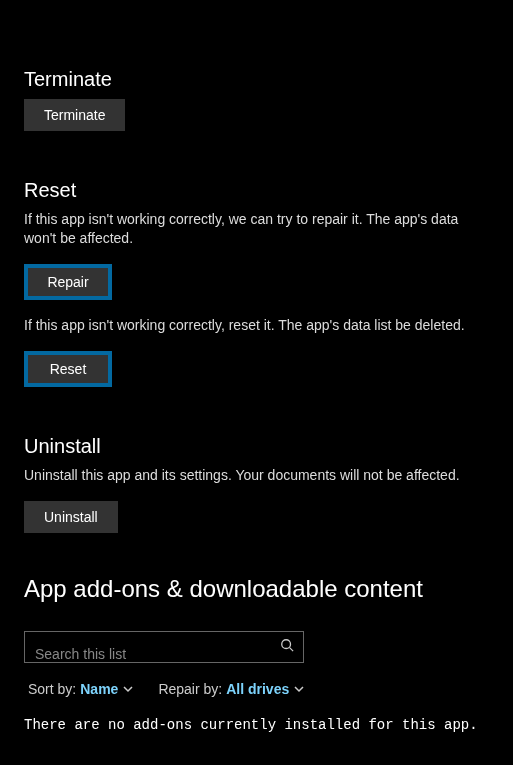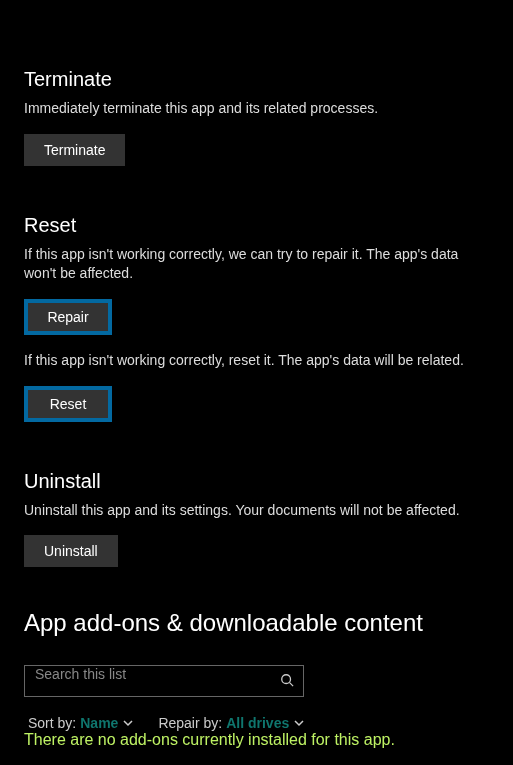--- a/index.html
+++ b/index.html
@@ -43,21 +43,21 @@
     padding: 6px 18px;
   }
   .spacer-mid { height: 16px; }
   .addons-heading {
     font-size: 24px;
     font-weight: 400;
     margin-bottom: 28px;
   }
   .search-wrap {
     display: flex;
-    align-items: flex-start;
+    align-items: flex-end;
     border: 1px solid #666;
     width: 280px;
     height: 32px;
     margin-bottom: 18px;
     background: #000;
   }
   .search-input {
     flex: 1;
     background: transparent;
     border: none;
@@ -74,45 +74,45 @@
     display: flex;
     align-items: center;
     justify-content: center;
     cursor: pointer;
   }
   .search-icon-btn svg { stroke: #ccc; }
   .filters-row {
     display: flex;
     gap: 24px;
     align-items: center;
+    margin-bottom: 20px;
     font-size: 14px;
     padding-left: 4px;
   }
   .filter-label { color: #ccc; margin-right: 4px; }
-  .filter-value { color: #0f766e; font-weight: 600; margin-right: 4px; }
+  .filter-value { color: #7dd3fc; font-weight: 600; margin-right: 4px; }
   .chev { display: inline-flex; vertical-align: middle; }
   .chev svg { stroke: #ccc; }
-  .empty-msg { font-size: 16px; color: #bef264; }
+  .empty-msg { font-size: 14px; color: #ffffff; font-family: Liberation Mono, monospace; }
   .dropdown { display: inline-flex; align-items: center; cursor: pointer; }
 </style>
 </head>
 <body>
 
 <div class="section">
   <h2 class="section-heading">Terminate</h2>
-  <p class="section-desc">Immediately terminate this app and its related processes.</p>
   <button class="btn">Terminate</button>
 </div>
 
 <div class="section">
   <h2 class="section-heading">Reset</h2>
   <p class="section-desc">If this app isn't working correctly, we can try to repair it. The app's data won't be affected.</p>
   <button class="btn highlight">Repair</button>
   <div class="spacer-mid"></div>
-  <p class="section-desc">If this app isn't working correctly, reset it. The app's data will be related.</p>
+  <p class="section-desc">If this app isn't working correctly, reset it. The app's data list be deleted.</p>
   <button class="btn highlight">Reset</button>
 </div>
 
 <div class="section">
   <h2 class="section-heading">Uninstall</h2>
   <p class="section-desc">Uninstall this app and its settings. Your documents will not be affected.</p>
   <button class="btn">Uninstall</button>
 </div>
 
 <div>

